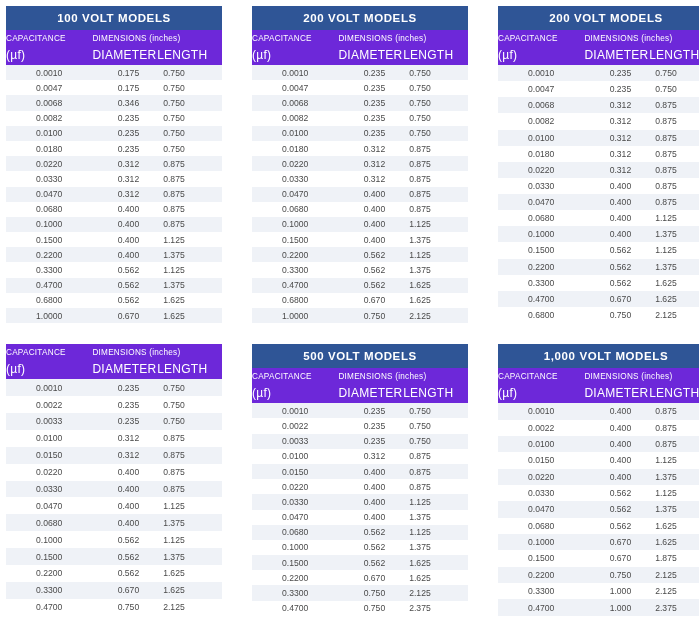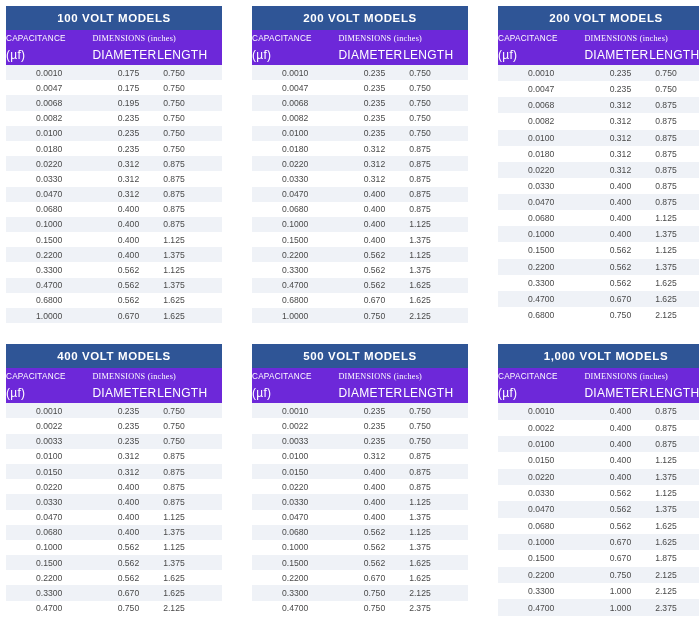--- a/index.html
+++ b/index.html
@@ -54,21 +54,20 @@
     padding: 4px 0;
     text-align: left;
     vertical-align: middle;
     border: none;
   }
   table.spec th.cap-head {
     width: 40%;
   }
   table.spec th.dim-head {
     width: 60%;
-    font-family: Liberation Serif, serif;
   }
   table.spec th.sub {
     font-size: 12px;
     padding-top: 1px;
     padding-bottom: 3px;
   }
   table.spec td {
     font-size: 8.6px;
     padding: 2.6px 0;
     text-align: center;
@@ -120,21 +119,21 @@
             <td class="dia">0.175</td>
             <td class="len">0.750</td>
           </tr>
         <tr>
             <td class="cap">0.0047</td>
             <td class="dia">0.175</td>
             <td class="len">0.750</td>
           </tr>
         <tr>
             <td class="cap">0.0068</td>
-            <td class="dia">0.195</td>
+            <td class="dia">0.346</td>
             <td class="len">0.750</td>
           </tr>
         <tr>
             <td class="cap">0.0082</td>
             <td class="dia">0.235</td>
             <td class="len">0.750</td>
           </tr>
         <tr>
             <td class="cap">0.0100</td>
             <td class="dia">0.235</td>
@@ -396,21 +395,20 @@
           </tr>
         <tr>
             <td class="cap">0.6800</td>
             <td class="dia">0.750</td>
             <td class="len">2.125</td>
           </tr>
       </tbody>
     </table>
 
     <table class="spec">
-      <caption>400 VOLT MODELS</caption>
       <thead>
         <tr>
           <th class="cap-head">CAPACITANCE</th>
           <th class="dim-head" colspan="2">DIMENSIONS (inches)</th>
         </tr>
         <tr>
           <th class="sub">(µf)</th>
           <th class="sub">DIAMETER</th>
           <th class="sub">LENGTH</th>
         </tr>

